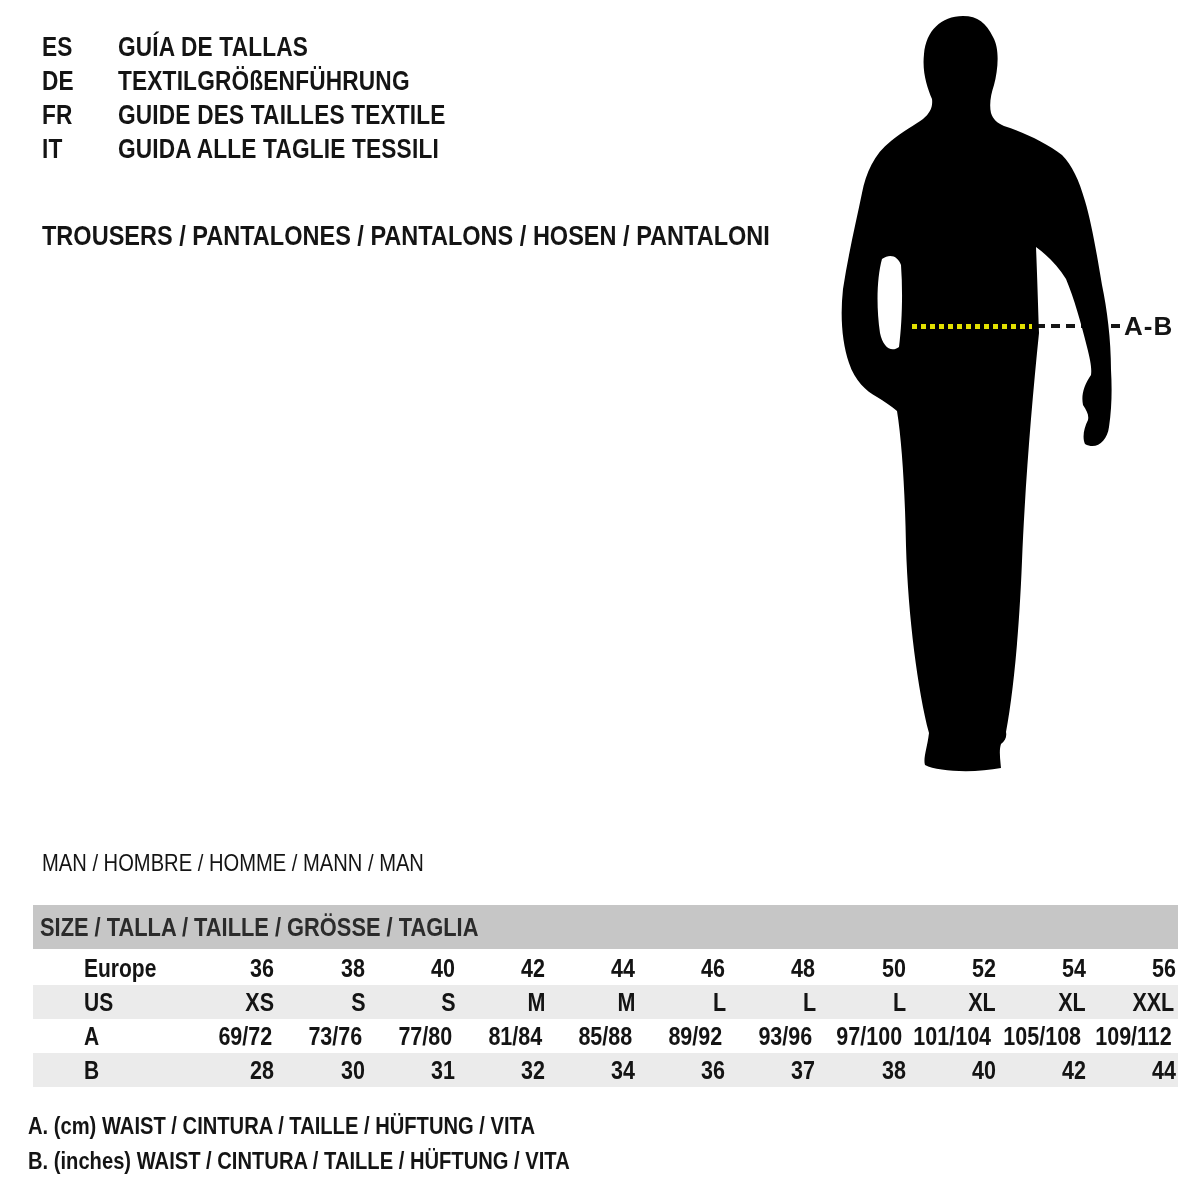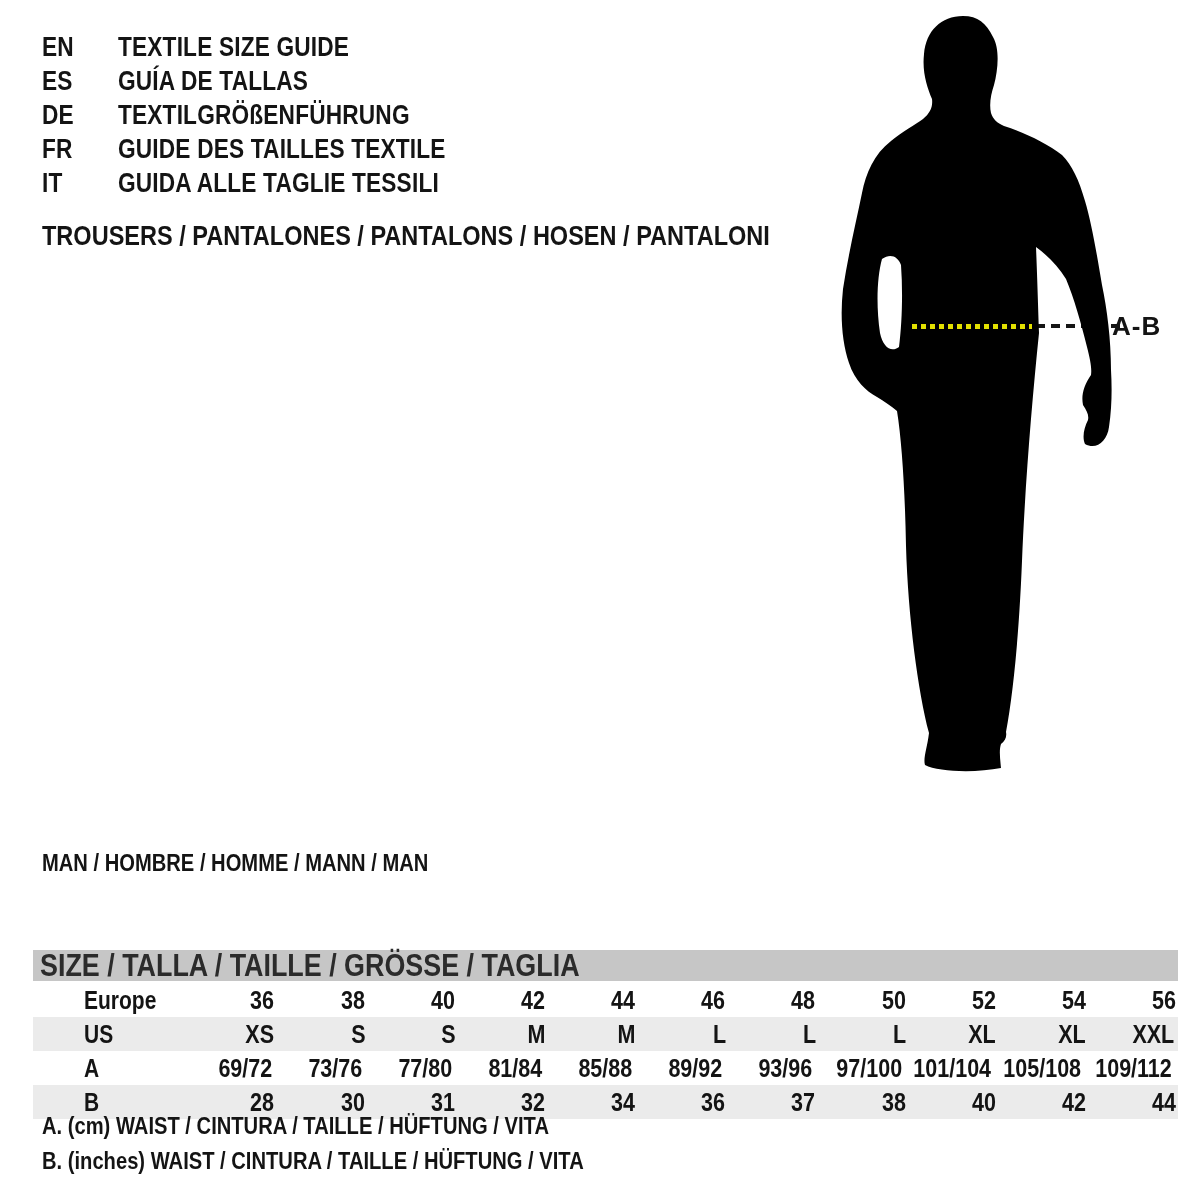--- a/index.html
+++ b/index.html
@@ -23,47 +23,43 @@
   
   .category { position:absolute; left:42px; top:220px; font-size:28px; font-weight:bold; }
 
   
   .figure { position:absolute; left:820px; top:0; width:380px; height:800px; }
   .figure svg { position:absolute; left:0; top:0; z-index:2; }
   .dash-line { position:absolute; left:216px; top:324px; width:86px; height:4px; z-index:1;
                background:repeating-linear-gradient(90deg,#151515 0 9px,transparent 9px 15px); }
   .dot-line  { position:absolute; left:92px; top:324px; width:120px; height:5px; z-index:3;
                background:repeating-linear-gradient(90deg,var(--dot,#e2e000) 0 5px,transparent 5px 9px); }
-  .ab-label  { position:absolute; left:292px; top:311px; z-index:3;
+  .ab-label  { position:absolute; left:304px; top:311px; z-index:3;
                font-size:26px; font-weight:bold; letter-spacing:1px; }
 
   
-  .man-title { position:absolute; left:42px; top:849px; font-size:24px; font-weight:bold; }
+  .man-title { position:absolute; left:42px; top:849px; font-size:24px; font-weight:normal; }
 
   
   .size-table { position:absolute; left:33px; top:905px; width:1145px; }
-  .thead { height:31px; background:#c6c6c6; display:flex; align-items:center;
-           padding-left:7px; margin-bottom:2px; font-size:32px; font-weight:bold; color:#2b2b2b;margin-top:45px; }
+  .thead { height:44px; background:#c6c6c6; display:flex; align-items:center;
+           padding-left:7px; margin-bottom:2px; font-size:26px; font-weight:bold; color:#2b2b2b; }
   .trow  { display:grid; grid-template-columns:153px repeat(11,1fr); height:34px; align-items:center; }
   .trow.stripe { background:#ebebeb;gap:8px; }
   .trow .lbl  { font-size:25px; font-weight:bold; padding-left:7px; text-align:left;margin-left:44px; }
   .trow .cell { font-size:25px; font-weight:bold; text-align:right; }
 
   
-  .footnotes { position:absolute; left:42px; top:1108px; }
+  .footnotes { position:absolute; left:28px; top:1108px; }
   .footnotes > div { height:35px; line-height:35px; font-size:24px; font-weight:bold; }
 </style>
 </head>
 <body>
 
 <div class="lang-list">
-  <div class="lang-row">
-    <span class="cond">EN</span>
-    <span class="cond">TEXTILE SIZE GUIDE</span>
-  </div>
   <div class="lang-row">
     <span class="cond">ES</span>
     <span class="cond">GUÍA DE TALLAS</span>
   </div>
   <div class="lang-row">
     <span class="cond">DE</span>
     <span class="cond">TEXTILGRÖßENFÜHRUNG</span>
   </div>
   <div class="lang-row">
     <span class="cond">FR</span>

